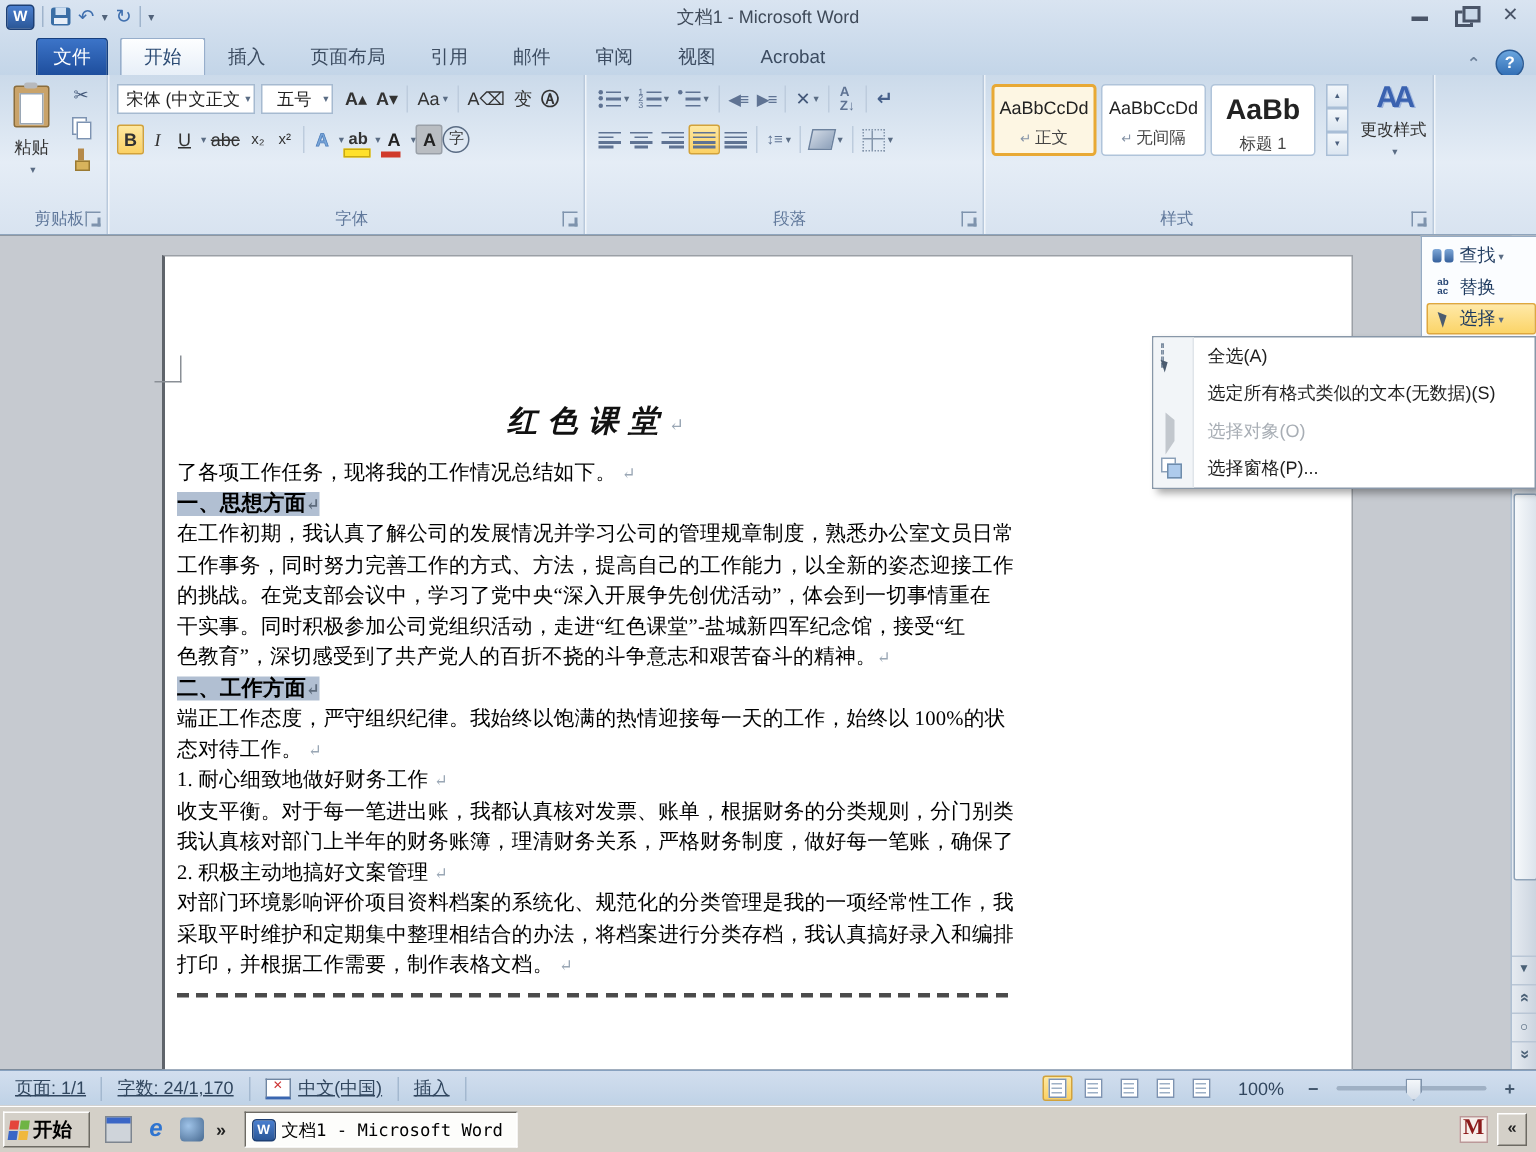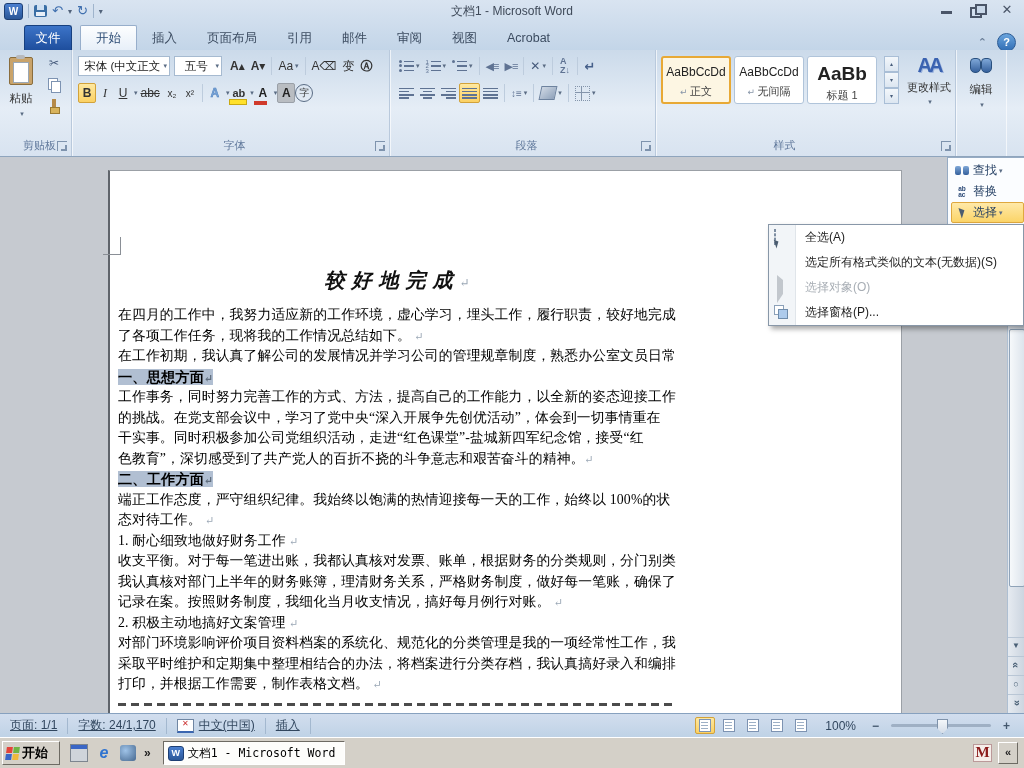--- a/index.html
+++ b/index.html
@@ -470,49 +470,40 @@
       </div>
       <div id="change-styles">
         <div class="aa-ic">AA</div>
         <div class="cs-lbl"><span>更改样式</span><br>
           <span class="dd">▾</span></div>
       </div>
       <div class="grp-label" style="right:50px;">样式</div>
       <div class="dlg"></div>
     </div>
 
-    <div class="group" id="grp-editing">
-      <div id="editing-btn">
-        <span class="binoc"></span>
-        <div class="ed-lbl"><span>编辑</span><br>
-          <span class="dd">▾</span></div>
-      </div>
-    </div>
   </div>
 
   <div id="docarea">
     <div id="page"></div>
     <div class="crop"></div>
-    <div id="doc-title"><span>较好地完成</span><span class="mk">↵</span></div>
+    <div id="doc-title"><span>红色课堂</span><span class="mk">↵</span></div>
     <div id="doc-lines">
-        <div class="line"><span class="txt">在四月的工作中，我努力适应新的工作环境，虚心学习，埋头工作，履行职责，较好地完成</span></div>
         <div class="line"><span class="txt">了各项工作任务，现将我的工作情况总结如下。 </span><span class="mk">↵</span></div>
+        <div class="line"><span class="hl">一、思想方面<span class="mk">↵</span></span></div>
         <div class="line"><span class="txt">在工作初期，我认真了解公司的发展情况并学习公司的管理规章制度，熟悉办公室文员日常</span></div>
-        <div class="line"><span class="hl">一、思想方面<span class="mk">↵</span></span></div>
         <div class="line"><span class="txt">工作事务，同时努力完善工作的方式、方法，提高自己的工作能力，以全新的姿态迎接工作</span></div>
         <div class="line"><span class="txt">的挑战。在党支部会议中，学习了党中央“深入开展争先创优活动”，体会到一切事情重在</span></div>
         <div class="line"><span class="txt">干实事。同时积极参加公司党组织活动，走进“红色课堂”-盐城新四军纪念馆，接受“红</span></div>
         <div class="line"><span class="txt">色教育”，深切感受到了共产党人的百折不挠的斗争意志和艰苦奋斗的精神。</span><span class="mk">↵</span></div>
         <div class="line"><span class="hl">二、工作方面<span class="mk">↵</span></span></div>
         <div class="line"><span class="txt">端正工作态度，严守组织纪律。我始终以饱满的热情迎接每一天的工作，始终以 100%的状</span></div>
         <div class="line"><span class="txt">态对待工作。 </span><span class="mk">↵</span></div>
         <div class="line"><span class="txt">1. 耐心细致地做好财务工作 </span><span class="mk">↵</span></div>
         <div class="line"><span class="txt">收支平衡。对于每一笔进出账，我都认真核对发票、账单，根据财务的分类规则，分门别类</span></div>
         <div class="line"><span class="txt">我认真核对部门上半年的财务账簿，理清财务关系，严格财务制度，做好每一笔账，确保了</span></div>
-        <div class="line"><span class="txt">记录在案。按照财务制度，我细化当月收支情况，搞好每月例行对账。 </span><span class="mk">↵</span></div>
         <div class="line"><span class="txt">2. 积极主动地搞好文案管理 </span><span class="mk">↵</span></div>
         <div class="line"><span class="txt">对部门环境影响评价项目资料档案的系统化、规范化的分类管理是我的一项经常性工作，我</span></div>
         <div class="line"><span class="txt">采取平时维护和定期集中整理相结合的办法，将档案进行分类存档，我认真搞好录入和编排</span></div>
         <div class="line"><span class="txt">打印，并根据工作需要，制作表格文档。 </span><span class="mk">↵</span></div>
         <div class="line partial"></div>
       </div>
 
     <div id="vscroll">
       <div id="vthumb"></div>
       <div class="sc-btn" id="sc-down">▼</div>

